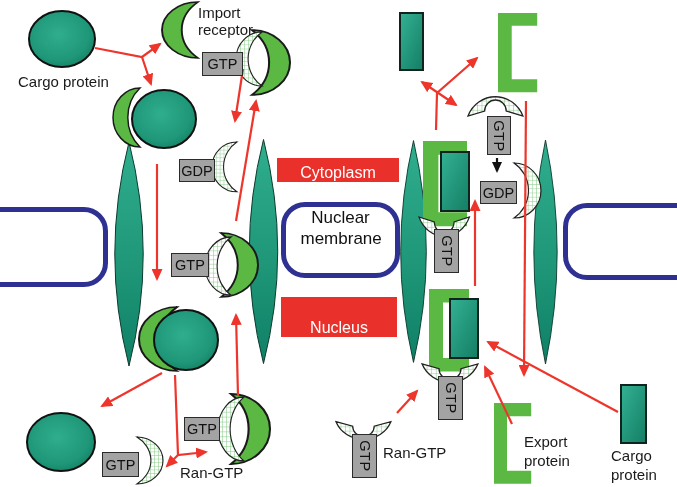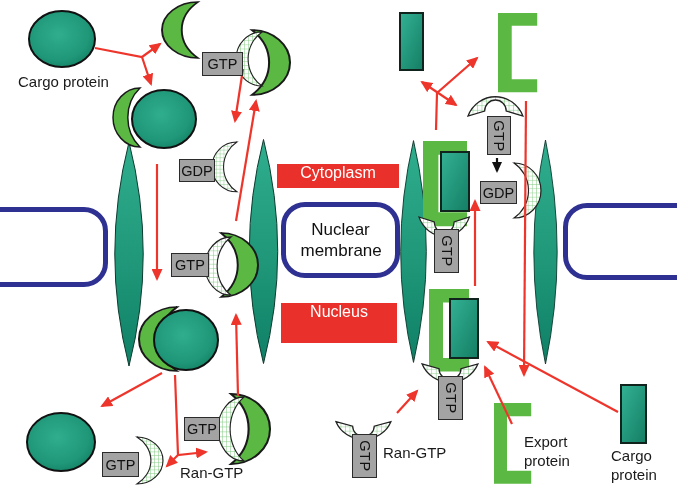--- a/index.html
+++ b/index.html
@@ -3,24 +3,24 @@
 <meta charset="utf-8">
 <style>
   html,body{margin:0;padding:0;background:#fff;}
   #stage{position:relative;width:677px;height:487px;overflow:hidden;background:#fff;
          font-family:"Liberation Sans","DejaVu Sans",sans-serif;}
   #shapes{position:absolute;left:0;top:0;}
   .lbl{position:absolute;color:#1a1a1a;font-size:15px;line-height:17px;}
   .tag{position:absolute;background:#a3a3a3;border:1.6px solid #2b2b2b;display:flex;
        align-items:center;justify-content:center;font-size:14.5px;color:#111;box-sizing:border-box;}
   .tag.vert span{transform:rotate(90deg);letter-spacing:0.5px;}
-  .banner{position:absolute;background:#e9302a;color:#fff;display:flex;align-items:flex-start;
-          justify-content:center;font-size:16px;margin-top:6px;}
+  .banner{position:absolute;background:#e9302a;color:#fff;display:flex;align-items:flex-end;
+          justify-content:center;font-size:16px;}
   .mem{position:absolute;background:#fff;border:5px solid #2e3192;border-radius:24px;
-       box-sizing:border-box;display:flex;align-items:center;justify-content:center;
+       box-sizing:border-box;display:flex;justify-content:center;
        text-align:center;font-size:17px;line-height:21px;color:#111;}
 </style>
 </head>
 <body>
 
 <div id="stage">
 
   <svg id="shapes" width="677" height="487" viewBox="0 0 677 487">
     <defs>
       <radialGradient id="ballGrad" cx="45%" cy="42%" r="65%">
@@ -167,18 +167,19 @@
       <span>GTP</span>
     </div>
   <div class="tag vert" style="left:438px;top:376px;width:25px;height:44px;">
       <span>GTP</span>
     </div>
   <div class="tag vert" style="left:352px;top:434px;width:25px;height:44px;">
       <span>GTP</span>
     </div>
 
   <div class="lbl" style="left:18px;top:73px;width:110px;">Cargo protein</div>
+  <div class="lbl" style="left:198px;top:4px;width:70px;">Import receptor</div>
   <div class="lbl" style="left:180px;top:464px;width:80px;">Ran-GTP</div>
   <div class="lbl" style="left:383px;top:444px;width:80px;">Ran-GTP</div>
   <div class="lbl" style="left:524px;top:432px;width:66px;line-height:19px;">Export protein</div>
   <div class="lbl" style="left:611px;top:446px;width:56px;line-height:19px;">Cargo protein</div>
 
 </div>
 
 </body></html>

